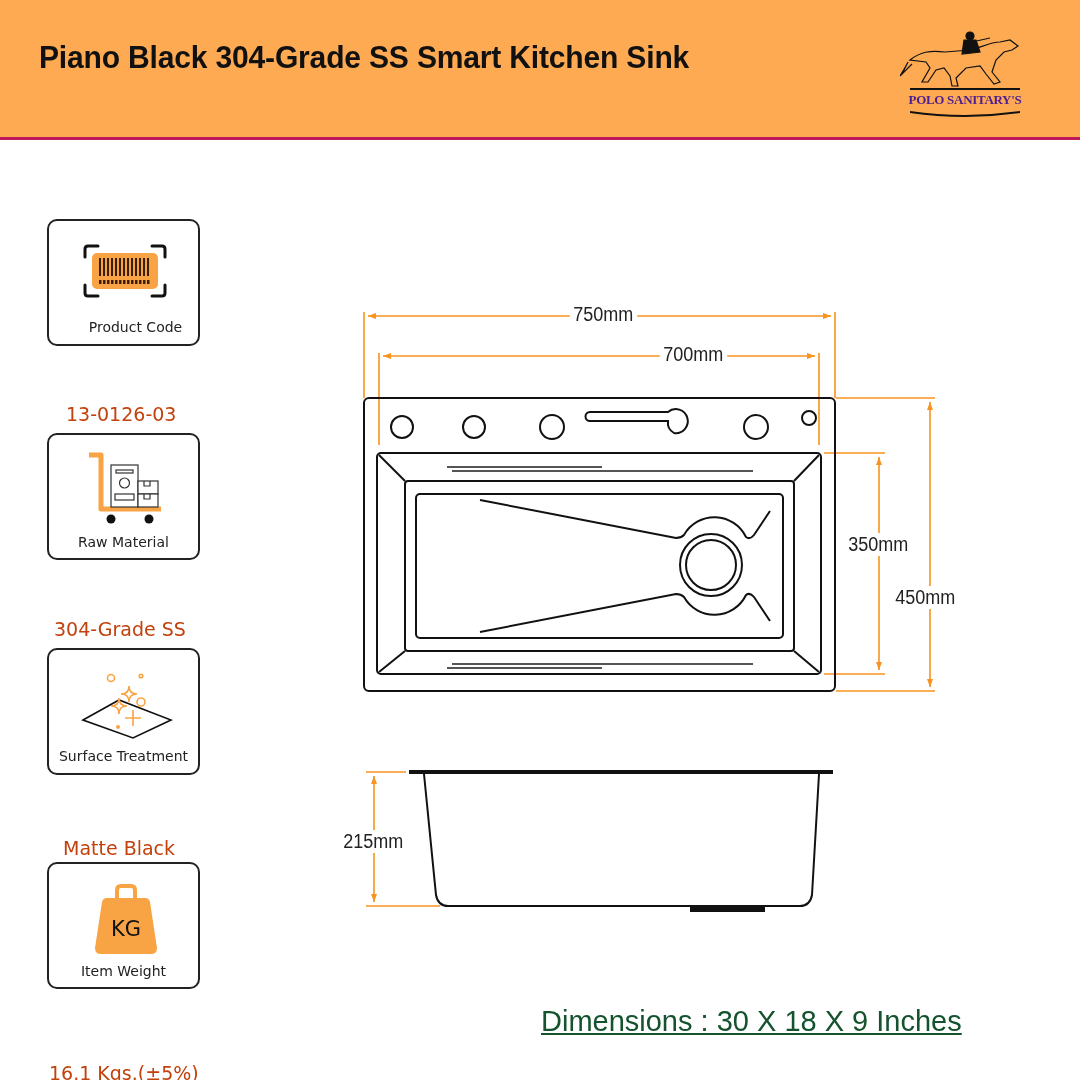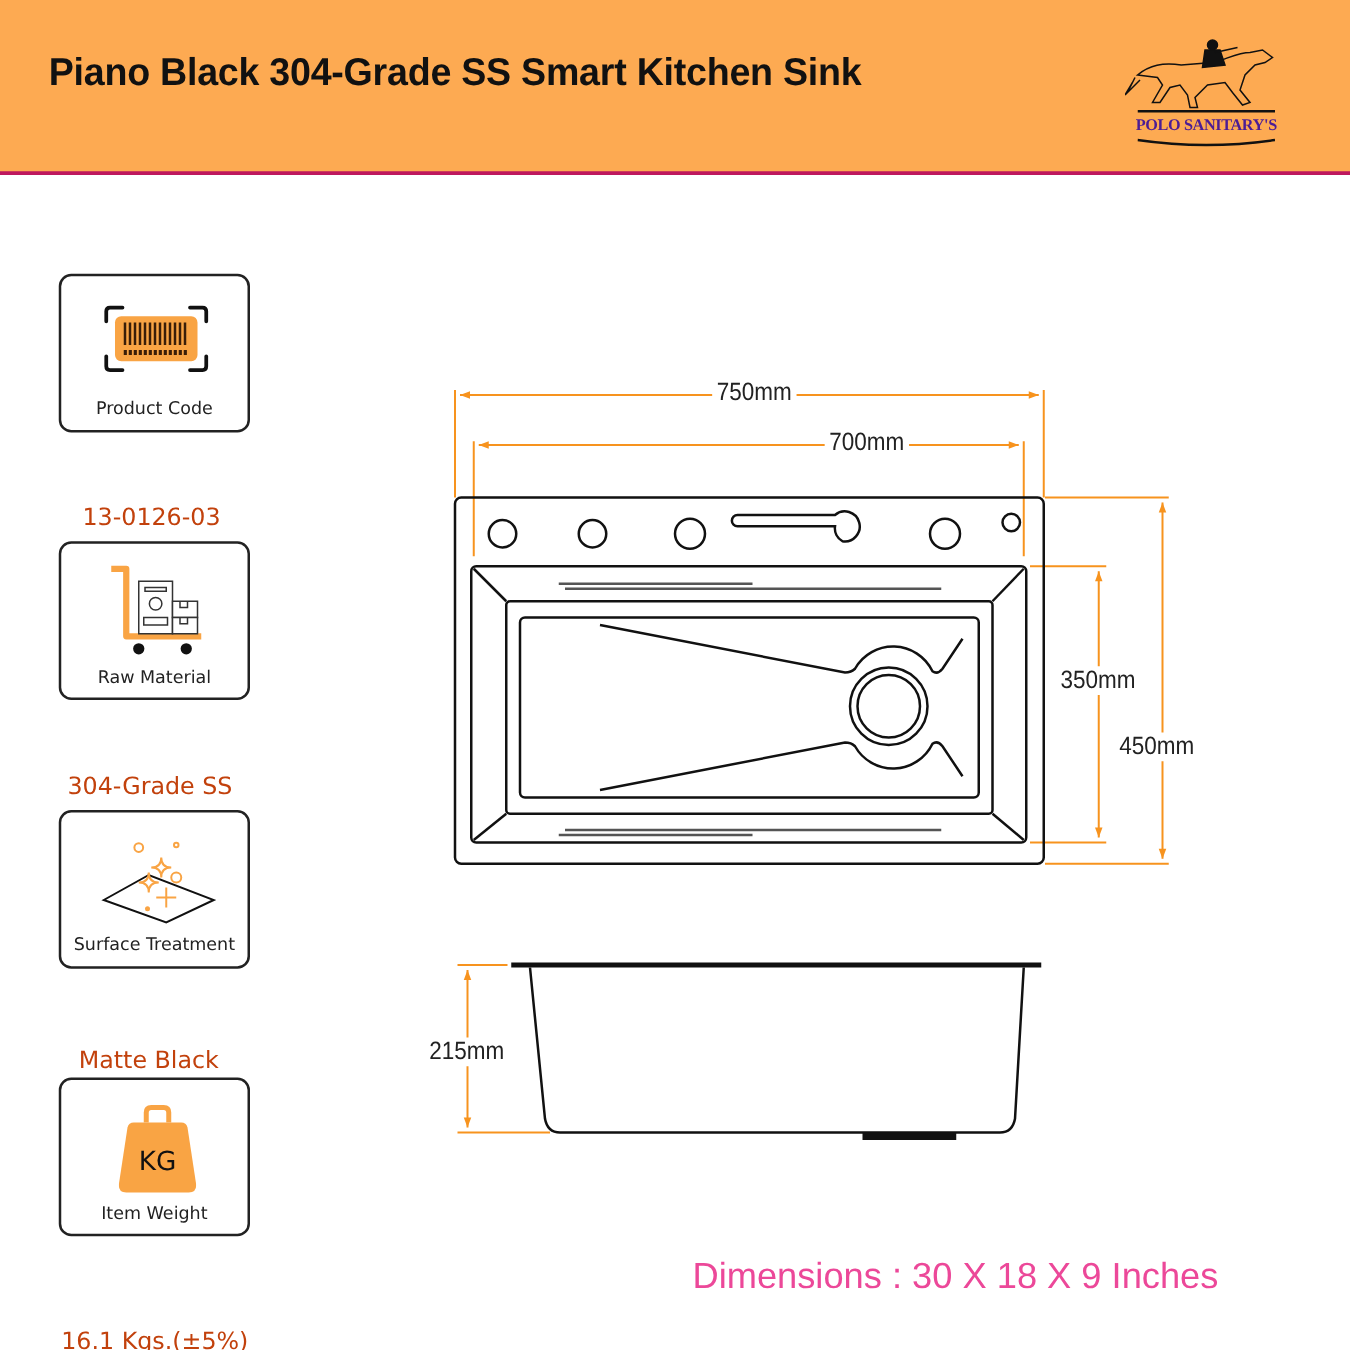--- a/index.html
+++ b/index.html
@@ -7,21 +7,21 @@
   .header { position:absolute; left:0; top:0; width:1080px; height:137px; background:#fdaa52; border-bottom:3px solid #be185d; }
   .title { position:absolute; left:39px; top:40px; font-family:"Liberation Sans", sans-serif; font-weight:bold; font-size:31px; color:#111; letter-spacing:-0.2px; transform:scaleX(0.97); transform-origin:left; }
   .logo { position:absolute; left:900px; top:30px; width:130px; height:92px; }
   .logo-text { position:absolute; left:0; top:62px; width:130px; text-align:center; font-family:"Liberation Serif", serif; font-weight:bold; font-size:13px; color:#4c1d95; letter-spacing:-0.3px; }
   .card { position:absolute; left:47px; width:153px; height:127px; border:2px solid #222; border-radius:10px; background:#fff; box-sizing:border-box; }
   .card-label { position:absolute; left:0; width:100%; text-align:center; font-family:"DejaVu Sans", sans-serif; font-size:14px; color:#222; }
   .card-value { position:absolute; left:30px; width:190px; text-align:left; font-family:"DejaVu Sans", sans-serif; font-size:19px; color:#c2410c;margin-top:47px; }
   .card-icon { position:absolute; }
   .drawing { position:absolute; left:0; top:0; }
   .dim-label { position:absolute; font-family:"Liberation Sans", sans-serif; font-size:20px; color:#222; background:#fff; padding:0 4px; transform:scaleX(0.9); }
-  .footer-dim { position:absolute; left:554px; top:1005px; font-family:"Liberation Sans", sans-serif; font-size:29px; color:#ec4899; }
+  .footer-dim { position:absolute; left:541px; top:1005px; font-family:"Liberation Sans", sans-serif; font-size:29px; color:#14532d;text-decoration:underline; }
 </style>
 </head>
 <body>
 
 <div class="header">
   <div class="title">Piano Black 304-Grade SS Smart Kitchen Sink</div>
   <div class="logo">
     <svg width="130" height="60" viewBox="0 0 130 60">
       <g fill="#111" stroke="#111" stroke-width="1.2">
         <path d="M10 30 C20 22 30 20 45 22 L70 20 C80 18 90 12 100 12 L110 10 L118 16 L112 20 L104 22 L96 30 L92 42 L100 52 L94 54 L86 44 L80 36 L66 38 L56 48 L58 56 L52 56 L50 46 L44 38 L36 40 L28 52 L22 52 L30 38 L26 32 Z" fill="none"></path>
@@ -72,21 +72,21 @@
         <rect x="37" y="37" width="2.5" height="4"></rect>
         <rect x="41" y="37" width="2.5" height="4"></rect>
         <rect x="45" y="37" width="2.5" height="4"></rect>
         <rect x="49" y="37" width="2.5" height="4"></rect>
         <rect x="53" y="37" width="2.5" height="4"></rect>
         <rect x="57" y="37" width="2.5" height="4"></rect>
         <rect x="61" y="37" width="2.5" height="4"></rect>
         <rect x="65" y="37" width="2.5" height="4"></rect>
     </g>
   </svg>
-  <div class="card-label" style="top:98px;">Product Code</div>
+  <div class="card-label" style="top:98px;margin-left:12px;">Product Code</div>
 </div>
 <div class="card-value" style="top:356px;left:66px;">13-0126-03</div>
 
 <div class="card" style="top:433px;">
   <svg class="card-icon" style="left:38px;top:16px" width="78" height="74" viewBox="0 0 78 74">
     <path d="M2 4 L14 4 L14 58 L74 58" stroke="#f9a444" stroke-width="5" fill="none" stroke-linejoin="round"></path>
     <circle cx="24" cy="68" r="4.5" fill="#111"></circle>
     <circle cx="62" cy="68" r="4.5" fill="#111"></circle>
     <g stroke="#333" stroke-width="1.2" fill="#fff">
       <rect x="24" y="14" width="27" height="42"></rect>

